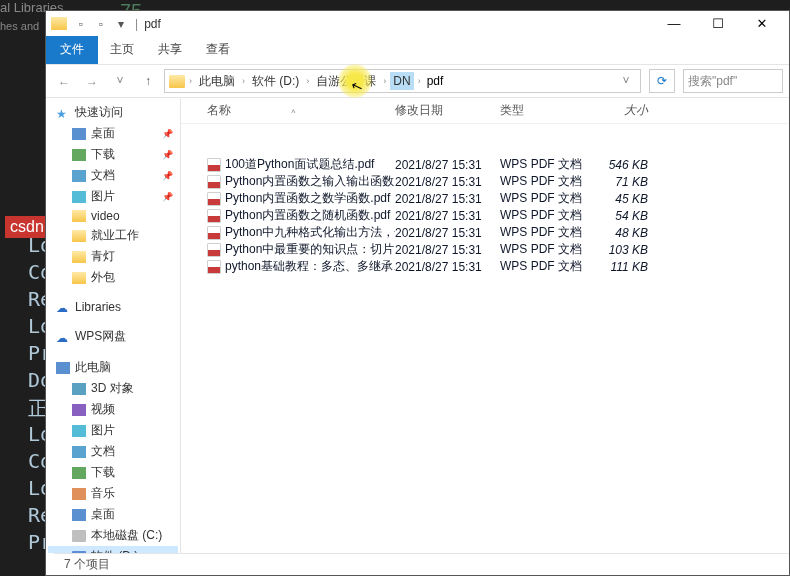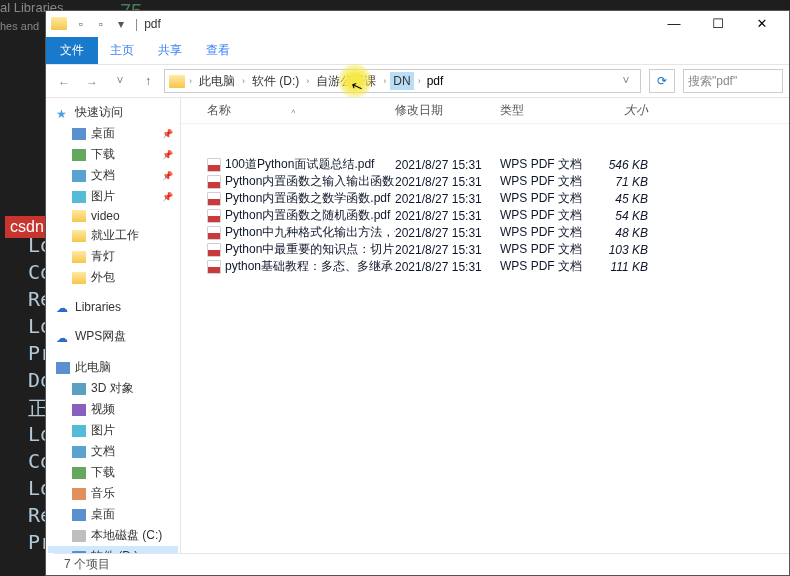--- a/index.html
+++ b/index.html
@@ -13,23 +13,23 @@
 .watermark { position: absolute; right: 12px; bottom: 28px; color: #8a8a8a; font-size: 18px; }
 .explorer { position: absolute; left: 45px; top: 10px; width: 745px; height: 566px; background: #fff; border: 1px solid #555; display: flex; flex-direction: column; }
 .titlebar { height: 25px; background: #fff; display: flex; align-items: center; padding: 0 5px; }
 .folder-icon-sm { width: 16px; height: 13px; background: linear-gradient(#ffe9a6,#f7c64a); border-radius: 1px; flex-shrink: 0; }
 .qat { display: flex; gap: 4px; margin-left: 6px; }
 .qat-btn { width: 16px; height: 16px; display: flex; align-items: center; justify-content: center; color: #555; }
 .title-sep { color: #888; margin: 0 6px; }
 .title-name { flex: 1; color: #333; }
 .wincontrols { display: flex; margin-left: auto; }
 .wincontrol { width: 44px; height: 25px; display: flex; align-items: center; justify-content: center; color: #000; font-size: 13px; }
-.menubar { height: 28px; display: flex; align-items: center; }
+.menubar { height: 28px; display: flex; }
 .menu-file { background: #1979ca; color: #fff; padding: 5px 14px; }
-.menu-item { padding: 5px 12px; color: #3b82f6; }
+.menu-item { padding: 5px 12px; color: #404040; }
 .navbar { height: 34px; border-top: 1px solid #e5e5e5; border-bottom: 1px solid #e5e5e5; display: flex; align-items: center; padding: 0 6px; gap: 4px; }
 .nav-btn { width: 24px; height: 24px; display: flex; align-items: center; justify-content: center; color: #888; }
 .nav-btn.up { color: #555; }
 .addrbar { flex: 1; height: 24px; border: 1px solid #ccc; display: flex; align-items: center; padding: 0 4px; gap: 2px; position: relative; }
 .addrseg { color: #333; padding: 2px 3px; white-space: nowrap; }
 .addrchev { color: #888; padding: 0 2px; font-size: 9px; }
 .addrseg.hl { background: #b8ddf5; }
 .addrinput { border: none; outline: none; flex: 1; padding: 2px; }
 .cursor-ring { position: absolute; width: 34px; height: 34px; border-radius: 50%; background: radial-gradient(circle,#f7e84a 30%, rgba(247,232,74,0.5) 60%, transparent 80%); z-index: 5; }
 .cursor-arrow { position: absolute; z-index: 6; font-size: 14px; color: #000; transform: rotate(-20deg); }

